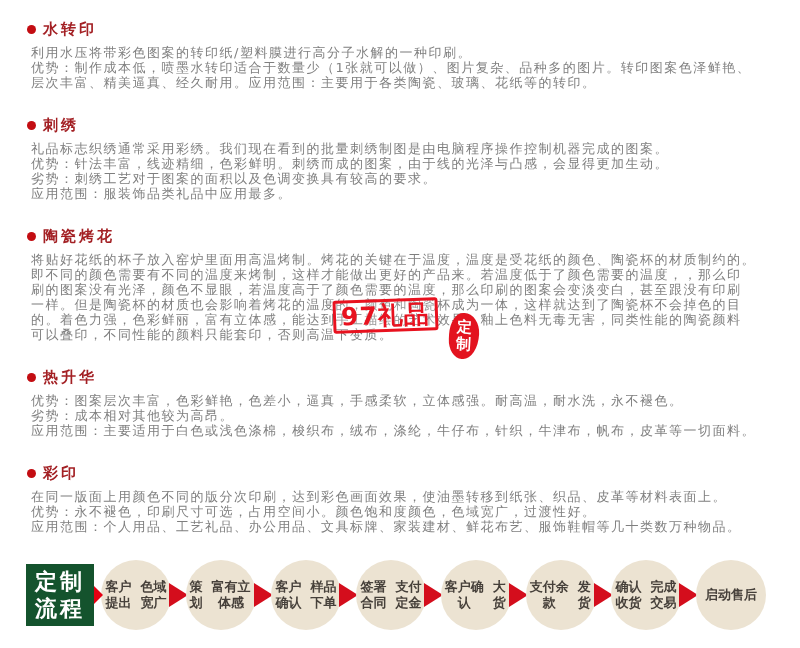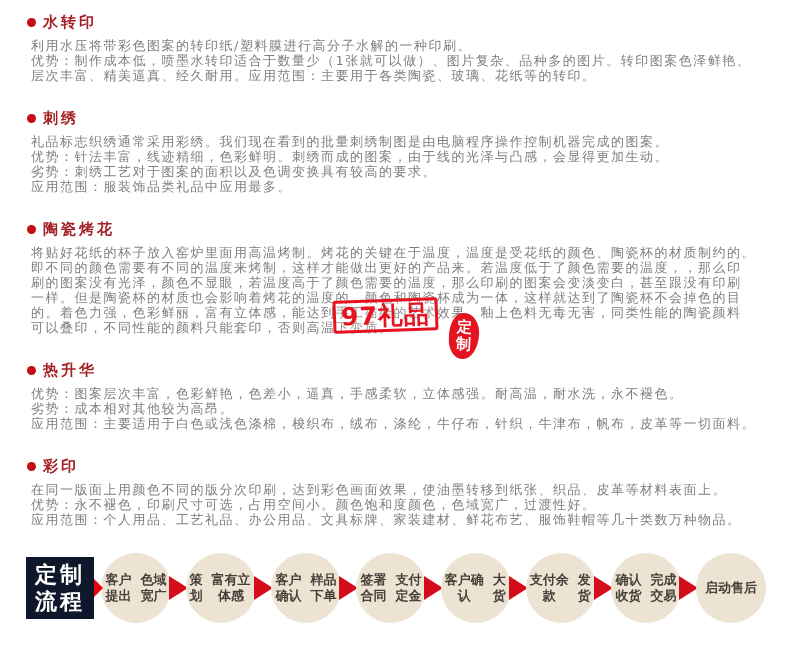--- a/index.html
+++ b/index.html
@@ -1,21 +1,21 @@
 <!DOCTYPE html>
 <html><head>
 <meta charset="utf-8">
 <style>
   html,body{margin:0;padding:0;}
   body{
     width:800px;height:648px;background:#ffffff;
     font-family:"DejaVu Sans","Liberation Sans",sans-serif;
     overflow:hidden;
   }
-  .page{position:relative;width:800px;height:648px;box-sizing:border-box;padding-top:13px;}
+  .page{position:relative;width:800px;height:648px;box-sizing:border-box;padding-top:20px;}
 
   
   .section{margin:0 0 26px 27px;}
   .section-heading{display:flex;align-items:center;margin-bottom:7px;}
   .bullet{width:9px;height:9px;border-radius:50%;background:#c30d12;margin-right:7px;flex:none;}
   .section-title{color:#a32024;font-weight:bold;font-size:15px;letter-spacing:3px;line-height:18px;}
   .section-body{margin-left:4px;color:#7f7f7f;font-size:13px;letter-spacing:1.5px;line-height:15px;}
   .body-line{white-space:nowrap;}
 
   
@@ -29,21 +29,21 @@
     margin-left:11px;margin-top:14px;width:30px;height:46px;background:#e3131f;
     border-radius:46% 54% 52% 48% / 50% 46% 58% 44%;
     color:#ffffff;font-weight:bold;font-size:15px;line-height:17px;
     display:flex;flex-direction:column;align-items:center;justify-content:center;
     transform:rotate(3deg);
   }
 
   
   .flow{display:flex;align-items:center;margin:18px 0 0 26px;}
   .flow-box{
-    position:relative;width:68px;height:62px;background:#0f172a;color:#ffffff;
+    position:relative;width:68px;height:62px;background:#14532d;color:#ffffff;
     font-weight:bold;font-size:22px;line-height:27px;letter-spacing:3px;
     display:flex;flex-direction:column;align-items:center;justify-content:center;flex:none;
   }
   .flow-box::after{
     content:"";position:absolute;right:-9px;top:50%;transform:translateY(-50%);
     border-top:9px solid transparent;border-bottom:9px solid transparent;border-left:9px solid #e60012;
   }
   .steps{display:flex;align-items:center;margin-left:7px;}
   .step{
     width:70px;height:70px;border-radius:50%;background:#ece3d2;flex:none;

